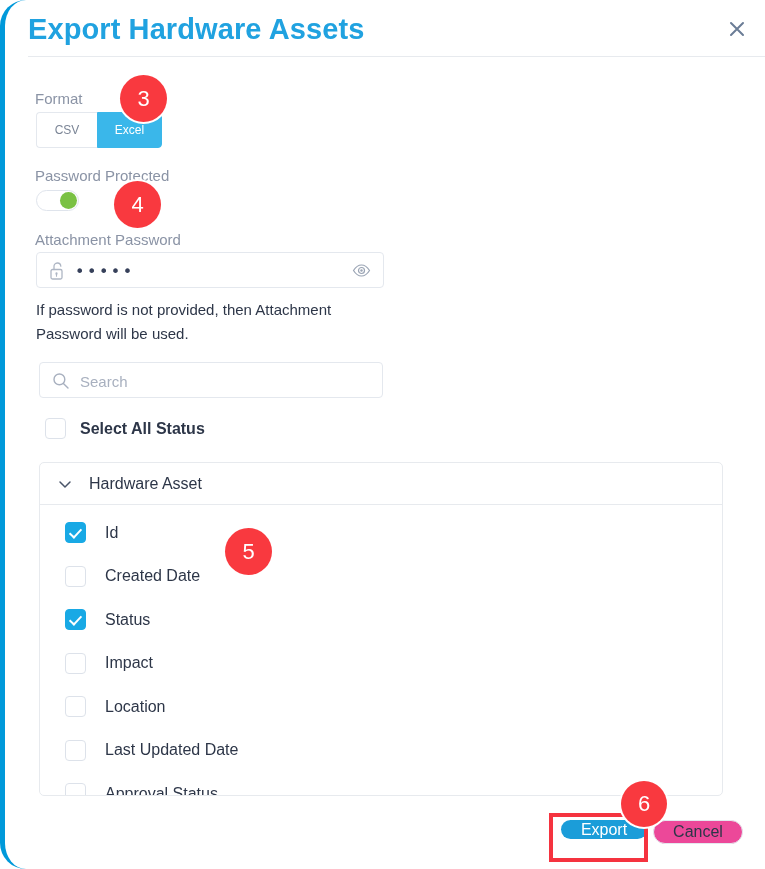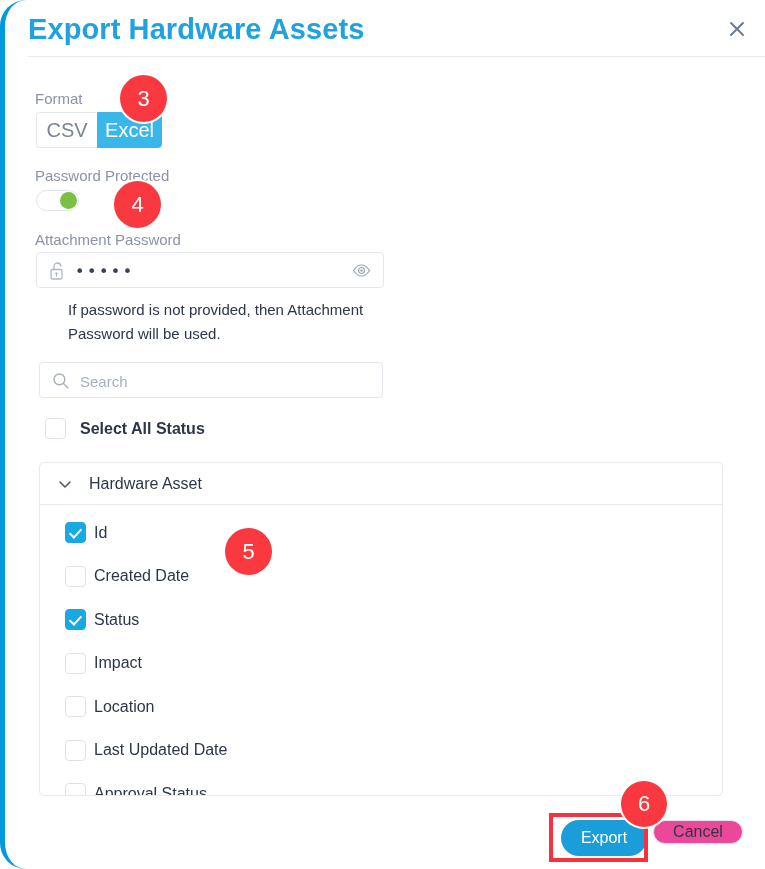--- a/index.html
+++ b/index.html
@@ -83,21 +83,21 @@
     height: 36px;
     display: flex;
     border-radius: 4px;
   }
   .seg-btn {
     height: 36px;
     box-sizing: border-box;
     display: flex;
     align-items: center;
     justify-content: center;
-    font-size: 20px;
+    font-size: 12px;
     cursor: pointer;
     padding: 0 14px;
   }
   .seg-btn.off {
     background: #ffffff;
     color: #7b8596;
     border: 1px solid #e4e8ee;
     border-right: none;
     border-radius: 4px 0 0 4px;
     width: 61px;
@@ -169,21 +169,20 @@
   }
   #pwd-hint {
     position: absolute;
     left: 31px;
     top: 298px;
     width: 345px;
     font-size: 15px;
     line-height: 24px;
     color: #2d3648;
     font-weight: 400;
-    margin-left: 32px;
   }
 
   
   #search-box {
     position: absolute;
     left: 34px;
     top: 362px;
     width: 344px;
     height: 36px;
     border: 1px solid #e4e8ee;
@@ -295,40 +294,40 @@
     padding-top: 6px;
   }
   .field-row {
     height: 43.5px;
     display: flex;
     align-items: center;
     padding-left: 25px;
     cursor: pointer;
   }
   .field-row .label {
-    margin-left: 8px;
+    margin-left: 19px;
     font-size: 16px;
     color: #2d3648;
     white-space: nowrap;
   }
 
   
   #footer-divider {
     position: absolute;
     left: 0;
     top: 798px;
     width: 760px;
     height: 0px;
   }
   #export-btn {
     position: absolute;
     left: 556px;
     top: 820px;
     width: 86px;
-    height: 36px;
+    height: 19px;
     border-radius: 18px;
     background: #1b9dd9;
     color: #ffffff;
     font-size: 16px;
     display: flex;
     align-items: center;
     justify-content: center;
     cursor: pointer;
     box-sizing: border-box;
   }

